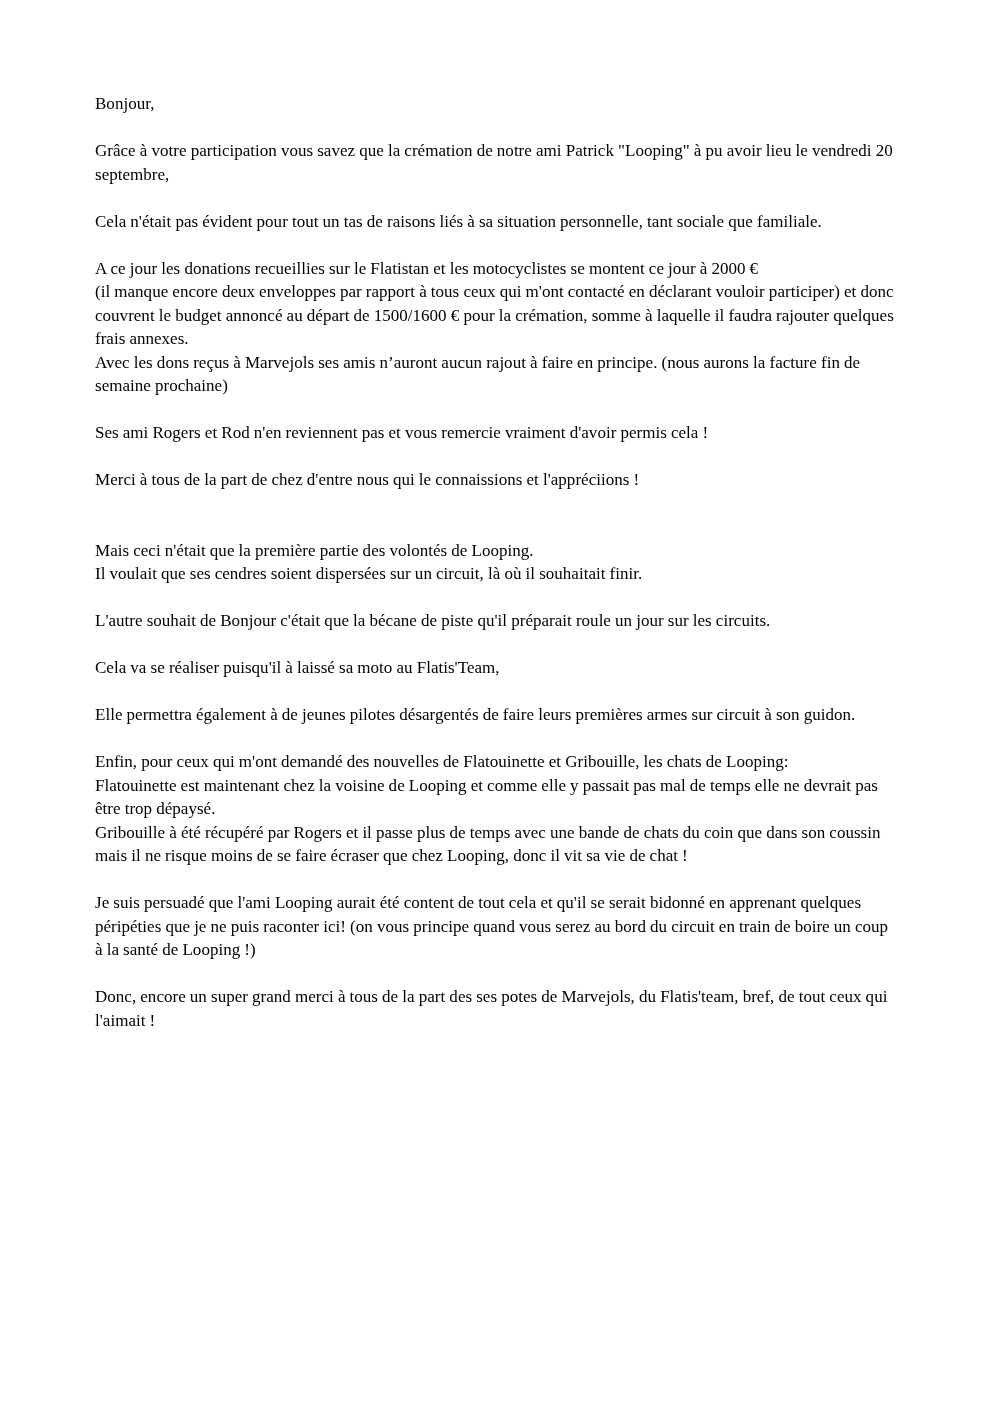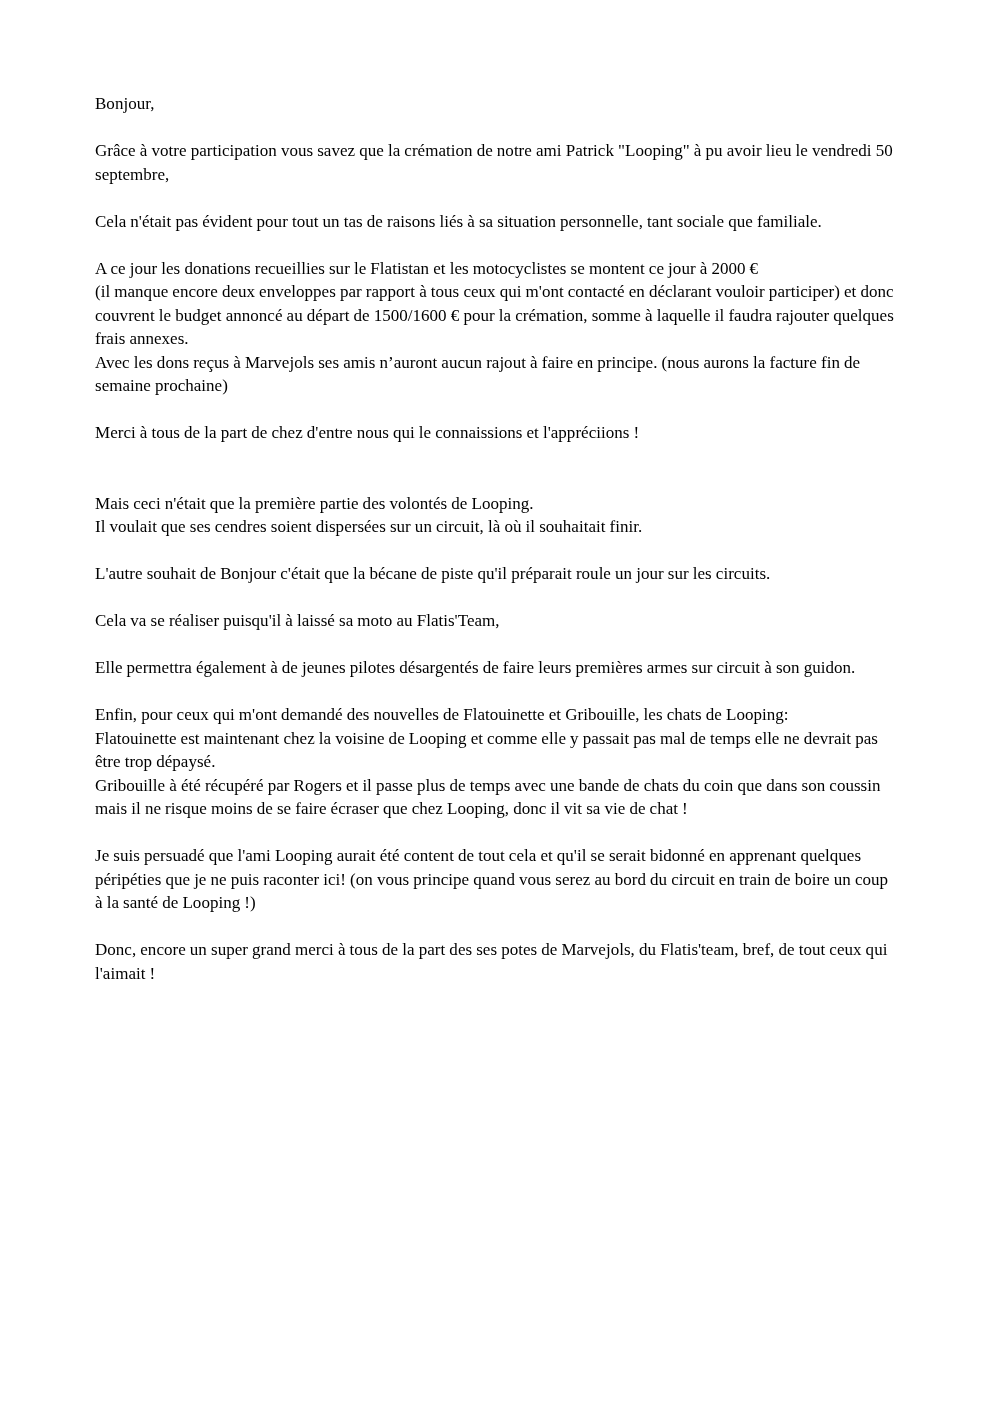--- a/index.html
+++ b/index.html
@@ -46,25 +46,26 @@
   .para.last {
     margin-bottom: 0;
   }
 </style>
 </head>
 <body>
 
 <div class="page">
   <div class="letter-body" id="letter-body">
       <p class="para">Bonjour,</p>
-      <p class="para">Grâce à votre participation vous savez que la crémation de notre ami Patrick "Looping" à pu avoir lieu le vendredi 50 septembre,</p>
+      <p class="para">Grâce à votre participation vous savez que la crémation de notre ami Patrick "Looping" à pu avoir lieu le vendredi 20 septembre,</p>
       <p class="para">Cela n'était pas évident pour tout un tas de raisons liés à sa situation personnelle, tant sociale que familiale.</p>
       <p class="para">A ce jour les donations recueillies sur le Flatistan et les motocyclistes se montent ce jour à 2000 €
 (il manque encore deux enveloppes par rapport à tous ceux qui m'ont contacté en déclarant vouloir participer) et donc couvrent le budget annoncé au départ de 1500/1600 € pour la crémation, somme à laquelle il faudra rajouter quelques frais annexes.
 Avec les dons reçus à Marvejols ses amis n’auront aucun rajout à faire en principe. (nous aurons la facture fin de semaine prochaine)</p>
+      <p class="para">Ses ami Rogers et Rod n'en reviennent pas et vous remercie vraiment d'avoir permis cela !</p>
       <p class="para gap-double">Merci à tous de la part de chez d'entre nous qui le connaissions et l'appréciions !</p>
       <p class="para">Mais ceci n'était que la première partie des volontés de Looping.
 Il voulait que ses cendres soient dispersées sur un circuit, là où il souhaitait finir.</p>
       <p class="para">L'autre souhait de Bonjour c'était que la bécane de piste qu'il préparait roule un jour sur les circuits.</p>
       <p class="para">Cela va se réaliser puisqu'il à laissé sa moto au Flatis'Team,</p>
       <p class="para">Elle permettra également à de jeunes pilotes désargentés de faire leurs premières armes sur circuit à son guidon.</p>
       <p class="para">Enfin, pour ceux qui m'ont demandé des nouvelles de Flatouinette et Gribouille, les chats de Looping:
 Flatouinette est maintenant chez la voisine de Looping et comme elle y passait pas mal de temps elle ne devrait pas être trop dépaysé.
 Gribouille à été récupéré par Rogers et il passe plus de temps avec une bande de chats du coin que dans son coussin mais il ne risque moins de se faire écraser que chez Looping, donc il vit sa vie de chat !</p>
       <p class="para">Je suis persuadé que l'ami Looping aurait été content de tout cela et qu'il se serait bidonné en apprenant quelques péripéties que je ne puis raconter ici! (on vous principe quand vous serez au bord du circuit en train de boire un coup à la santé de Looping !)</p>

